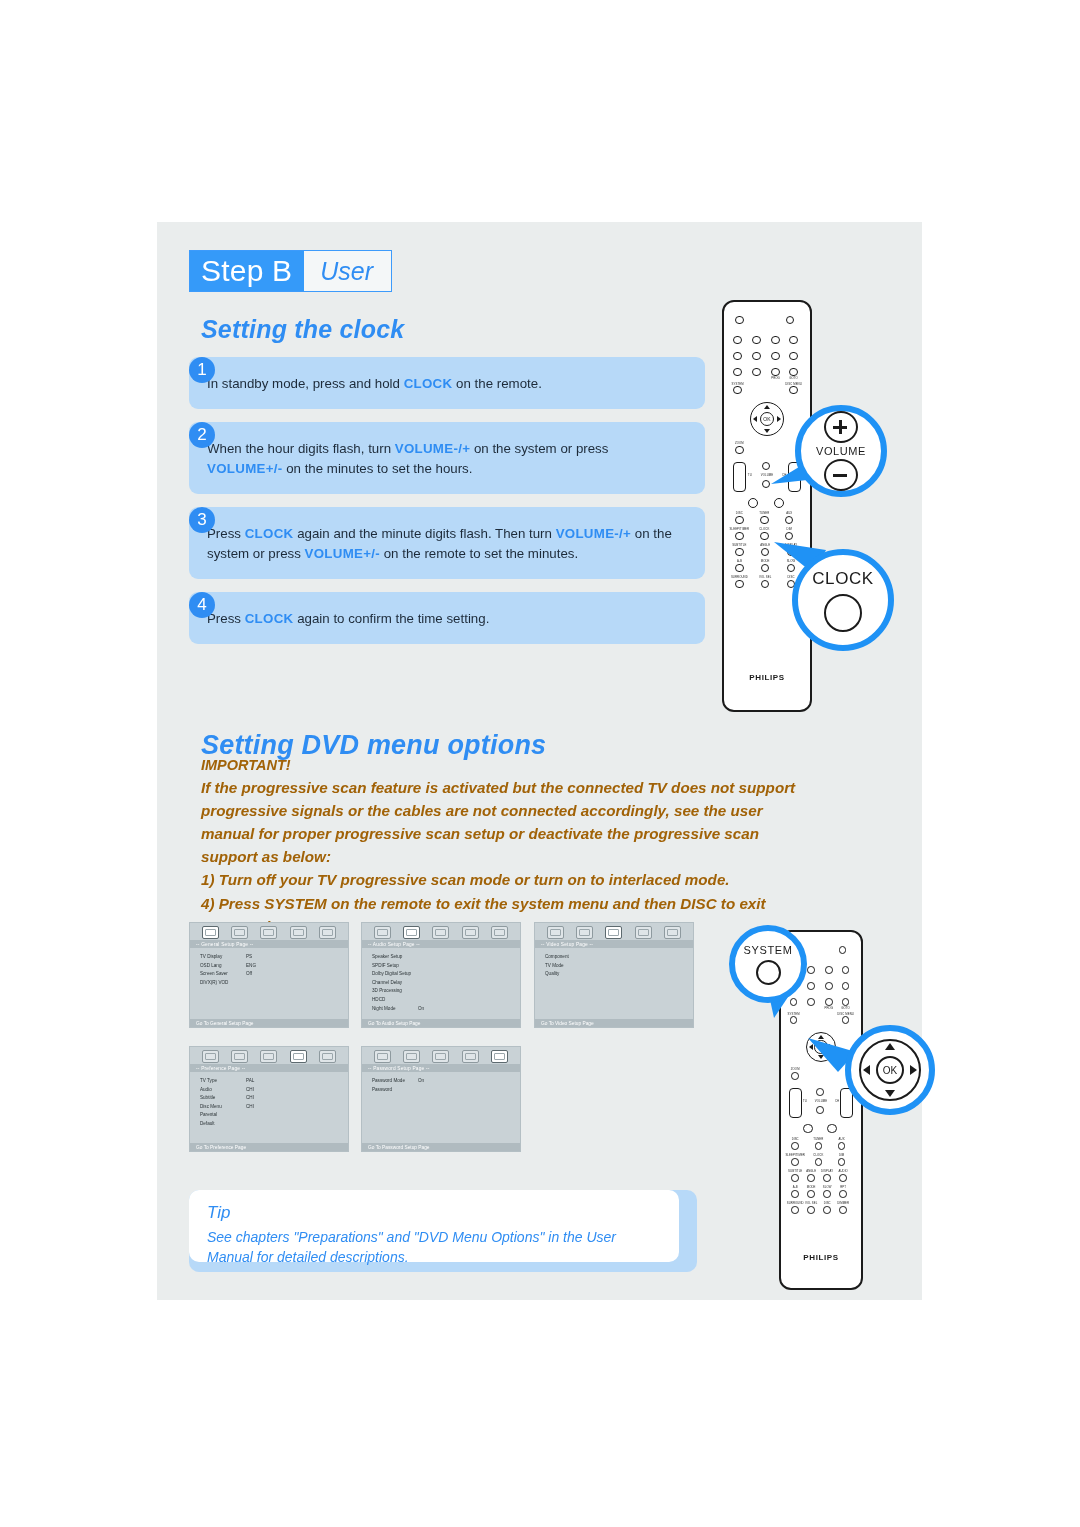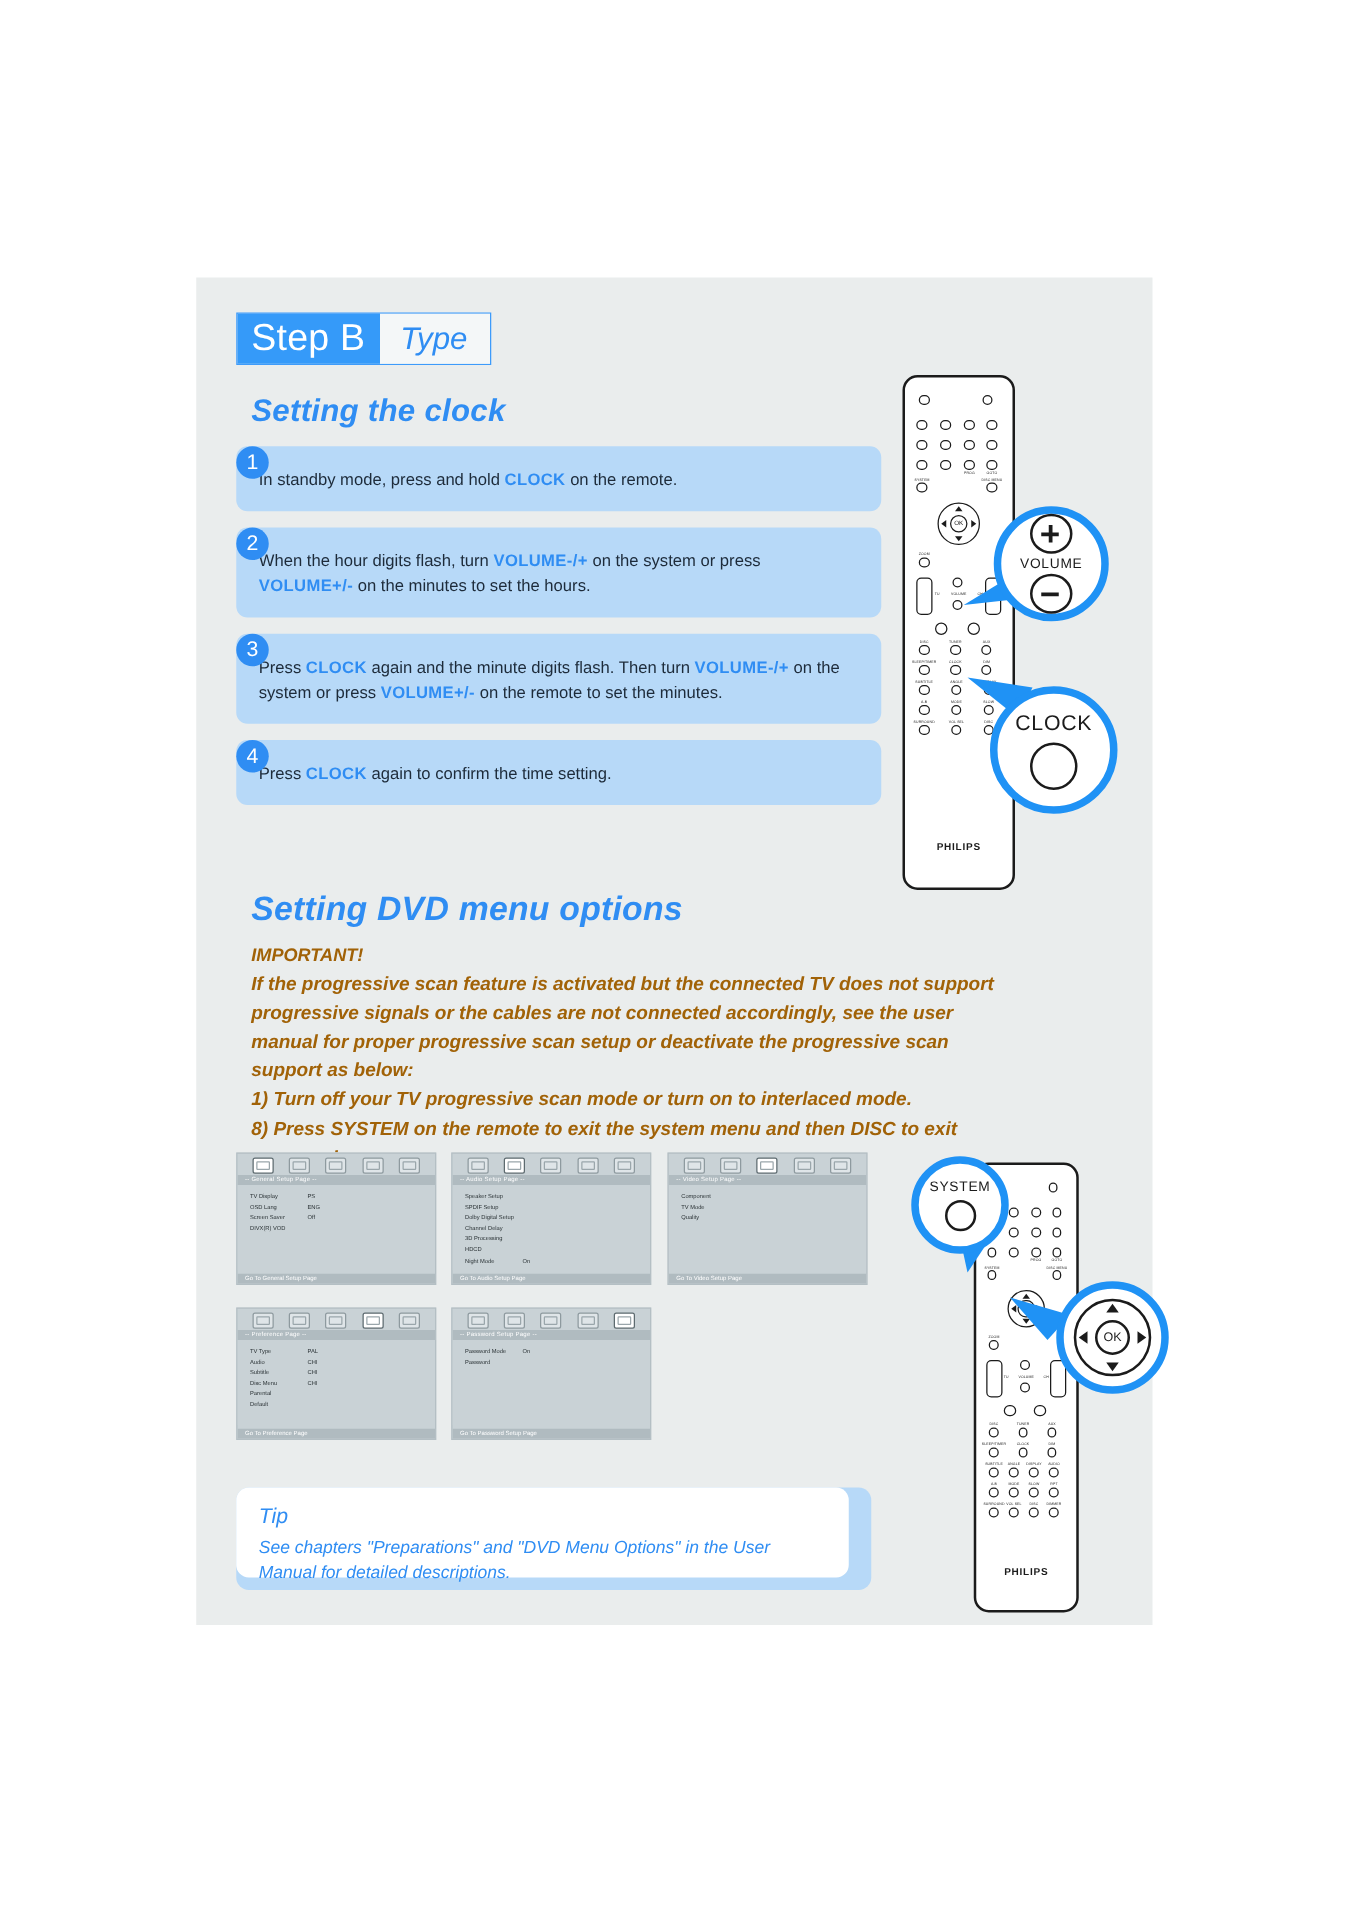--- a/index.html
+++ b/index.html
@@ -61,21 +61,21 @@
   .section-title {
     position: absolute;
     color: #2f8df3;
     font-size: 25px;
     font-weight: bold;
     font-style: italic;
     letter-spacing: 0.2px;
     white-space: nowrap;
   }
   #title-clock { left: 44px; top: 93px; }
-  #title-dvd   { left: 44px; top: 490px; font-size: 27px;}
+  #title-dvd   { left: 44px; top: 508px; font-size: 27px;}
 
   
   .steps { position: absolute; left: 32px; top: 122px; width: 516px; }
   .step-row { position: relative; margin-bottom: 8px; }
   .step-badge {
     position: absolute;
     left: 0px; top: 0px;
     width: 26px; height: 26px;
     border-radius: 50%;
     background: #2f8df3;
@@ -300,21 +300,21 @@
 </style>
 </head>
 <body>
 
 <div class="page">
 
   <div class="panel">
 
     <div class="step-header">
       <div class="step-left">Step B</div>
-      <div class="step-right">Type</div>
+      <div class="step-right">User</div>
     </div>
 
     <div class="section-title" id="title-clock">Setting the clock</div>
 
     <div class="steps" id="steps-container">
         <div class="step-row">
           <div class="step-badge">1</div>
           <div class="step-box"><span>In standby mode, press and hold </span><b>CLOCK</b><span> on the remote.</span></div>
         </div>
         <div class="step-row">
@@ -333,21 +333,21 @@
 
     <div class="section-title" id="title-dvd">Setting DVD menu options</div>
 
     <div class="important">
       <p class="imp-head">IMPORTANT!</p>
       <p>If the progressive scan feature is activated but the connected TV does not support</p>
       <p>progressive signals or the cables are not connected accordingly, see the user</p>
       <p>manual for proper progressive scan setup or deactivate the progressive scan</p>
       <p>support as below:</p>
       <p>1) Turn off your TV progressive scan mode or turn on to interlaced mode.</p>
-      <p>8) Press SYSTEM on the remote to exit the system menu and then DISC to exit</p>
+      <p>4) Press SYSTEM on the remote to exit the system menu and then DISC to exit</p>
       <p>progressive scan.</p>
     </div>
 
     <div class="osd-wrap" id="osd-container">
         <div class="osd" style="left: 0px; top: 0px;">
           <div class="osd-icons">
             <div class="osd-icon sel"></div>
             <div class="osd-icon"></div>
             <div class="osd-icon"></div>
             <div class="osd-icon"></div>

